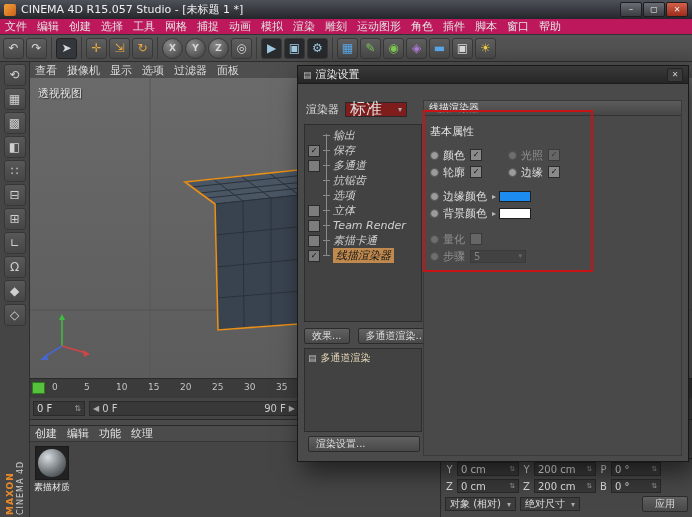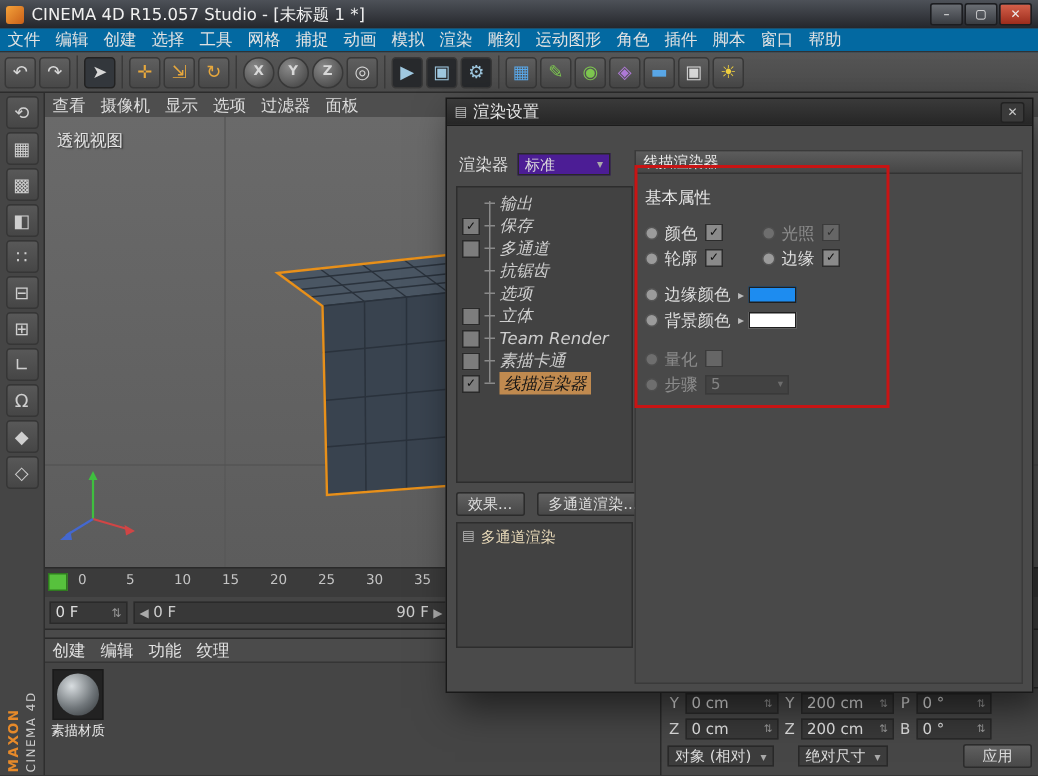--- a/index.html
+++ b/index.html
@@ -10,21 +10,21 @@
   .titlebar{position:absolute;left:0;top:0;width:692px;height:19px;
     background:linear-gradient(#4d5158,#24262b);display:flex;align-items:center;padding:0 4px;box-sizing:border-box;}
   .app-icon{width:12px;height:12px;border-radius:2px;background:linear-gradient(135deg,#f4a23a,#c95f18);margin-right:5px;}
   .title-text{font-size:11px;color:#f0f0f0;white-space:nowrap;}
   .winbtns{margin-left:auto;display:flex;gap:1px;}
   .winbtn{width:20px;height:13px;display:flex;align-items:center;justify-content:center;
     background:linear-gradient(#6a6e74,#3a3d42);border:1px solid #1c1d20;border-radius:2px;font-size:8px;color:#eee;}
   .winbtn.close{background:linear-gradient(#d4604a,#9c2c1c);}
 
   
-  .menubar{position:absolute;left:0;top:19px;width:692px;height:15px;background:#0369a1;
+  .menubar{position:absolute;left:0;top:19px;width:692px;height:15px;background:#be185d;
     display:flex;align-items:center;border-bottom:1px solid #303234;}
   .mi{padding:0 5px;color:#e2e2e2;font-size:11px;white-space:nowrap;}
 
   
   .toolbar{position:absolute;left:0;top:35px;width:692px;height:27px;background:linear-gradient(#565656,#4b4b4b);
     border-bottom:1px solid #2c2c2c;display:flex;align-items:center;padding:0 3px;box-sizing:border-box;gap:2px;}
   .tb{width:21px;height:21px;display:flex;align-items:center;justify-content:center;font-size:12px;color:#d8d8d8;
     background:linear-gradient(#5f5f5f,#484848);border:1px solid #383838;border-radius:3px;box-sizing:border-box;}
   .tb.press{background:#33373c;border-color:#222;}
   .tb.circ{border-radius:50%;font-size:9px;font-weight:bold;background:radial-gradient(circle at 35% 30%,#8a8a8a,#3c3c3c);}
@@ -77,40 +77,40 @@
 
   
   .coords{position:absolute;left:440px;top:458px;right:0;bottom:0;background:#474747;border-left:1px solid #2a2a2a;
     border-top:1px solid #2a2a2a;padding:3px 4px;box-sizing:border-box;font-size:10px;}
   .crow{display:flex;align-items:center;gap:3px;margin-bottom:3px;}
   .clab{width:9px;color:#ddd;text-align:center;}
   .cfield{height:14px;background:#383838;border:1px solid #292929;color:#e0e0e0;display:flex;align-items:center;
     padding:0 3px;box-sizing:border-box;}
   .cfield::after{content:"⇅";margin-left:auto;font-size:7px;color:#999;}
   .cf-a{width:62px;} .cf-b{width:62px;} .cf-c{width:50px;}
-  .cbottom{display:flex;gap:16px;align-items:center;margin-top:2px;}
+  .cbottom{display:flex;gap:4px;align-items:center;margin-top:2px;}
   .cdrop{height:14px;background:#3d3d3d;border:1px solid #292929;color:#ddd;display:flex;align-items:center;
     padding:0 4px;box-sizing:border-box;}
   .cdrop::after{content:"▾";margin-left:6px;font-size:8px;color:#aaa;}
   .cbtn{height:16px;background:linear-gradient(#616161,#484848);border:1px solid #2c2c2c;border-radius:2px;color:#ddd;
     display:flex;align-items:center;padding:0 12px;box-sizing:border-box;margin-left:auto;}
 
   
   .dialog{position:absolute;left:297px;top:65px;width:390px;height:395px;background:#4a4a4a;border:1px solid #191919;
     box-shadow:6px 10px 24px rgba(0,0,0,.55);z-index:10;}
   .dlg-title{height:17px;background:linear-gradient(#3a3a3a,#262626);display:flex;align-items:center;padding:0 5px;
     border-bottom:1px solid #1c1c1c;color:#e8e8e8;}
   .dlg-title .doc{font-size:9px;margin-right:4px;color:#bbb;}
   .dlg-x{margin-left:auto;width:14px;height:12px;display:flex;align-items:center;justify-content:center;font-size:8px;
     color:#ccc;background:#3a3a3a;border:1px solid #222;border-radius:2px;}
   .dlg-body{position:relative;height:378px;}
 
   .renderer-row{position:absolute;left:8px;top:18px;display:flex;align-items:flex-end;gap:6px;}
-  .drop{height:15px;min-width:62px;background:#4c1d95;border:1px solid #282828;color:#ddd;display:flex;align-items:center;
-    padding:0 4px;box-sizing:border-box;font-size:10px;}
+  .drop{height:15px;min-width:62px;background:#7f1d1d;border:1px solid #282828;color:#ddd;display:flex;align-items:center;
+    padding:0 4px;box-sizing:border-box;font-size:16px;}
   .drop::after{content:"▾";margin-left:auto;padding-left:8px;font-size:8px;color:#aaa;}
 
   .dlg-list-box{position:absolute;left:6px;top:40px;width:118px;height:198px;background:#424242;
     border:1px solid #2d2d2d;padding-top:3px;box-sizing:border-box;}
   .dlg-list{position:relative;}
   .dlg-list::before{content:"";position:absolute;left:21px;top:6px;bottom:8px;width:1px;background:#8a8a8a;}
   .lrow{height:15px;display:flex;align-items:center;font-size:11px;color:#cfcfcf;font-style:italic;}
   .cb{width:10px;height:10px;background:#7d7d7d;border:1px solid #2a2a2a;margin:0 3px 0 3px;font-size:8px;line-height:10px;
     text-align:center;color:#101010;flex:0 0 auto;}
   .cb.none{visibility:hidden;}
@@ -404,20 +404,21 @@
         <span class="btn">多通道渲染...</span>
       </div>
 
       <div class="dlg-presets">
         <div class="preset-row">
           <span class="doc">▤</span>
           <span>多通道渲染</span>
         </div>
       </div>
 
+      <span class="btn dlg-bottom-btn">渲染设置...</span>
 
       <div class="dlg-right">
         <div class="panel-header">线描渲染器</div>
         <div class="panel-content">
           <div class="section-title">基本属性</div>
 
           <div class="opt-row" style="margin-top:2px">
             <span class="opt-group">
               <span class="kdot"></span>
               <span class="opt-label">颜色</span>

